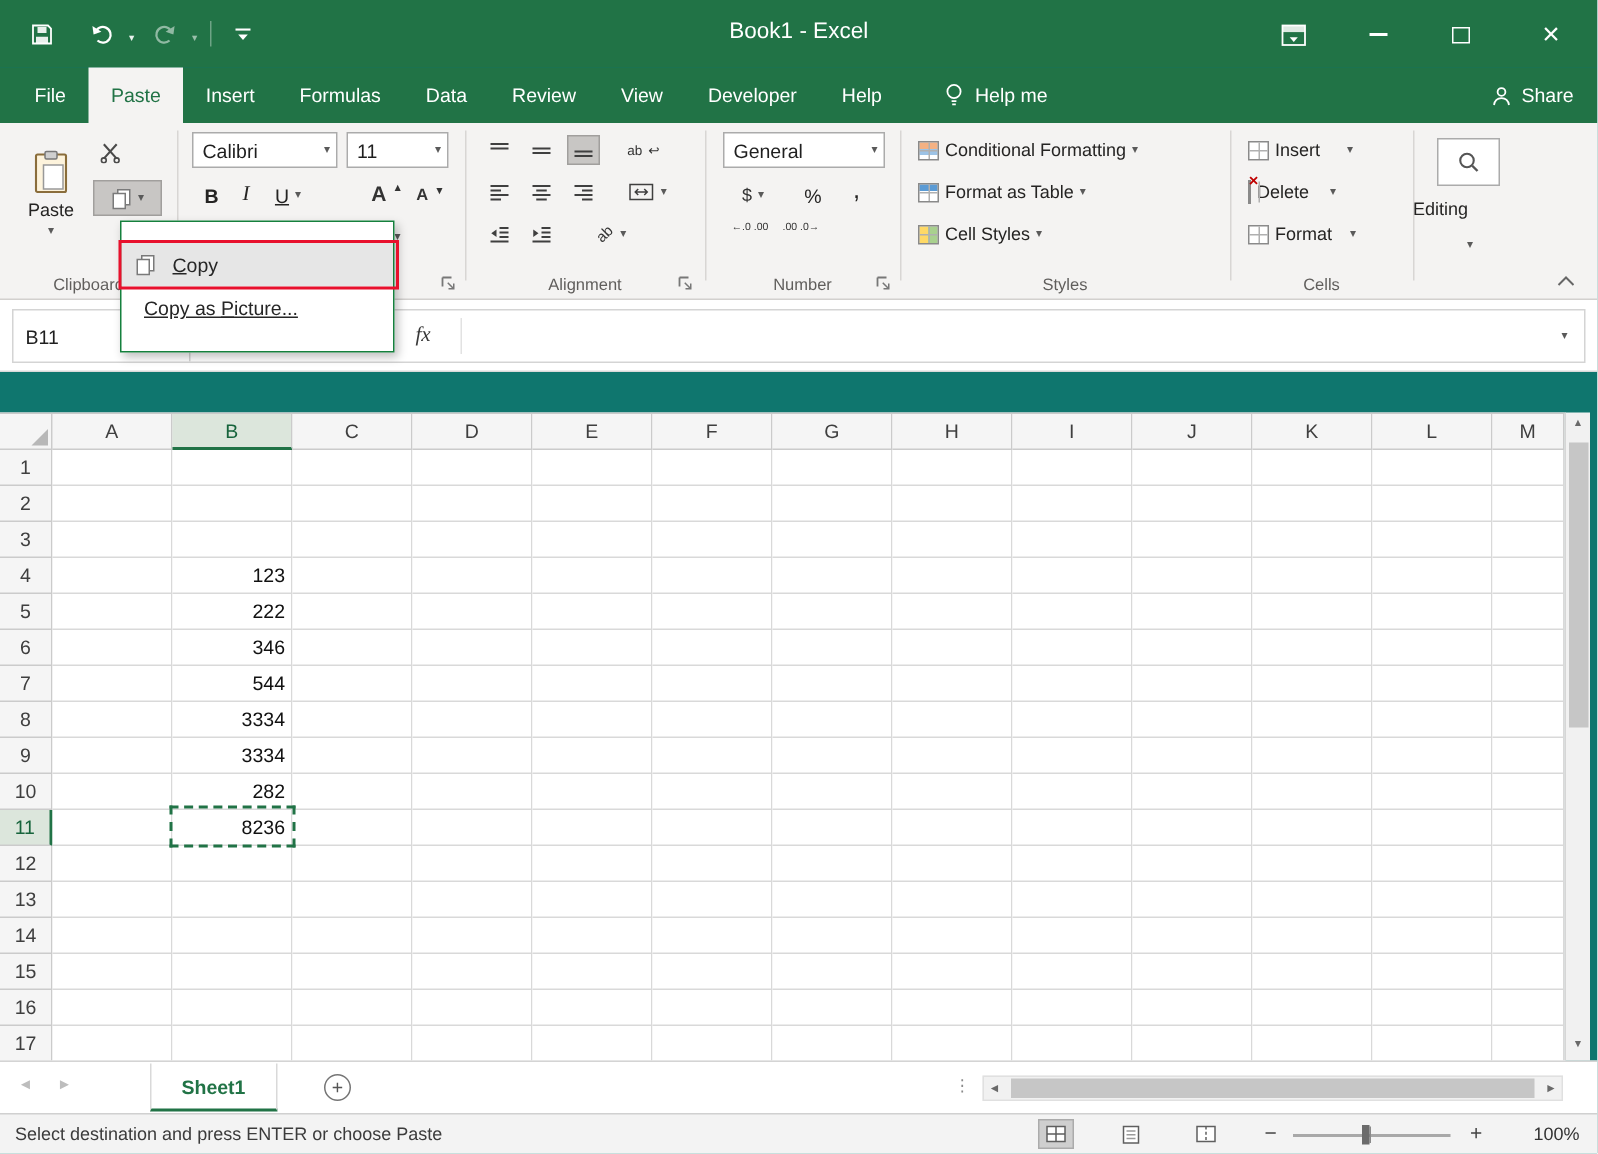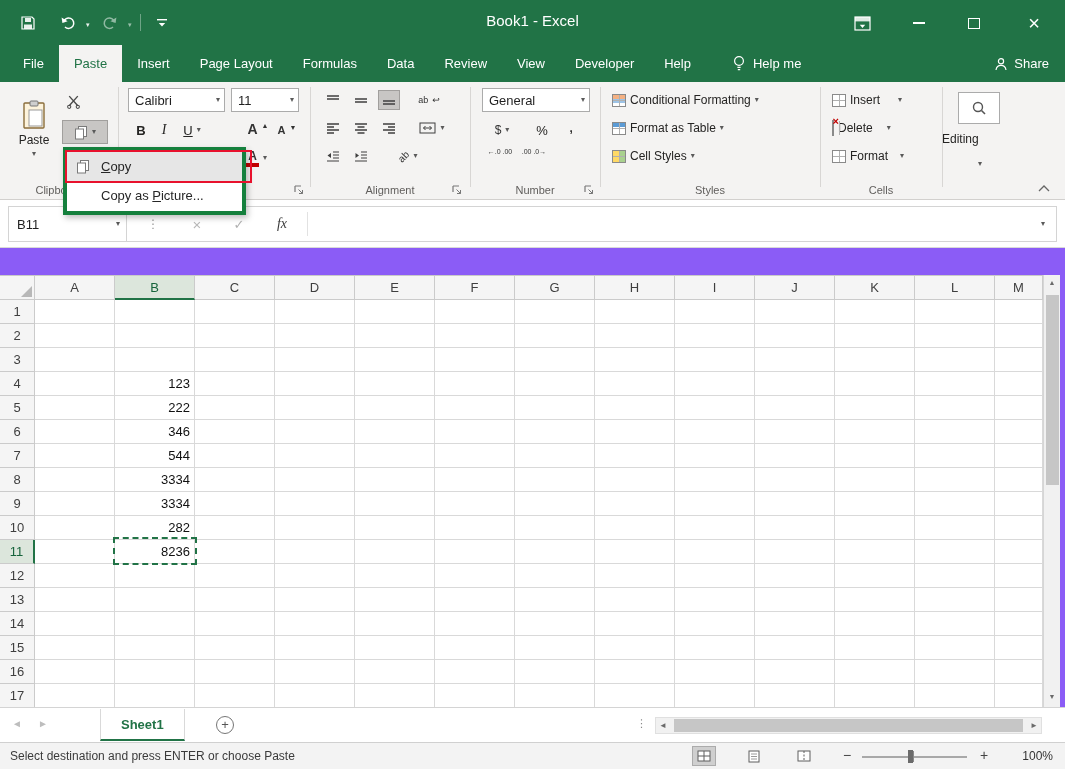--- a/index.html
+++ b/index.html
@@ -1,17 +1,17 @@
 <!DOCTYPE html>
 <html style="--accent: #217346; --annotation: #e8112d;"><head>
 <meta charset="utf-8">
 <style>
   * { margin:0; padding:0; box-sizing:border-box; }
   body { font-family:"Liberation Sans", sans-serif; background:#fff; }
-  #app { position:relative; width:1065px; height:769px; background:#8b5cf6; overflow:hidden; }
+  #app { position:relative; width:1065px; height:769px; background:#0f766e; overflow:hidden; }
   .abs { position:absolute; }
 
   
   #titlebar { position:absolute; left:0; top:0; width:1065px; height:45px; background:var(--accent,#217346); }
   .tb-btn { position:absolute; top:8px; width:32px; height:30px; display:flex; align-items:center; justify-content:center; cursor:default; }
   #window-title { position:absolute; left:0; right:0; top:12px; text-align:center; color:#fff; font-size:15px; }
   .qat-caret { color:rgba(255,255,255,.9); font-size:7px; }
 
   
   #tabbar { position:absolute; left:0; top:45px; width:1065px; height:37px; background:var(--accent,#217346); display:flex; align-items:stretch; }
@@ -35,26 +35,26 @@
   .tbl-icon.cf  { background:linear-gradient(180deg,#f4b183 0 4px,#9dc3e6 4px 8px,#fff 8px); }
   .tbl-icon.fat { background:linear-gradient(180deg,#5b9bd5 0 4px,#fff 4px); }
   .tbl-icon.cs  { background:linear-gradient(90deg,#ffd966 0 6px,#a9d18e 6px); }
   .icon-stack { position:relative; }
   .x-badge { position:absolute; right:-5px; top:-6px; color:#c00000; font-weight:bold; font-size:11px; }
   .dec-btn { position:absolute; font-size:7px; line-height:8px; color:#333; text-align:center; }
   .bigA { font-size:14px; font-weight:bold; color:#333; }
   .smallA { font-size:11px; font-weight:bold; color:#333; }
 
   
-  #copy-menu { position:absolute; left:63px; top:147px; width:183px; background:#fff; border:4px solid #15803d; box-shadow:2px 3px 6px rgba(0,0,0,.25); z-index:50; padding:1px 0; }
+  #copy-menu { position:absolute; left:80px; top:147px; width:183px; background:#fff; border:1px solid #15803d; box-shadow:2px 3px 6px rgba(0,0,0,.25); z-index:50; padding:14px 0; }
   .menu-item { height:29px; display:flex; align-items:center; font-size:13px; color:#262626; position:relative; }
   .menu-item.highlighted { background:#e6e6e6; }
   .mi-icon { width:16px; margin-left:8px; display:flex; justify-content:center; }
   .mi-label { margin-left:10px; white-space:pre; }
-  .mi-label.indent { margin-left:34px; }
+  .mi-label.indent { margin-left:15px;text-decoration:underline; }
   .ul { text-decoration:underline; }
   #red-box { position:absolute; left:-2px; top:-2px; width:187px; height:33px; border:2px solid var(--annotation,#e8112d); pointer-events:none; z-index:2; }
 
   
   #formulabar { position:absolute; left:0; top:200px; width:1065px; height:48px; background:#fff; border-bottom:1px solid #d9d9d9; }
   #fbar-box { position:absolute; left:8px; right:8px; top:6px; height:36px; border:1px solid #d4d4d4; background:#fff; }
   .fbtn { position:absolute; top:0; height:34px; display:flex; align-items:center; justify-content:center; }
 
   
   #sheet { position:absolute; left:0; top:275px; display:grid; grid-template-columns:35px repeat(12,80px) 48px; grid-auto-rows:24px; background:#fff; border-top:1px solid #c9c9c9; }
@@ -141,21 +141,20 @@
     <div class="tb-btn" style="left:1018px;color:#fff;font-size:20px">
       <span>×</span>
     </div>
   </div>
 
   <div id="tabbar">
     <div style="width:8px"></div>
     <div class="rtab">File</div>
     <div class="rtab active">Paste</div>
     <div class="rtab">Insert</div>
-    <div class="rtab">Page Layout</div>
     <div class="rtab">Formulas</div>
     <div class="rtab">Data</div>
     <div class="rtab">Review</div>
     <div class="rtab">View</div>
     <div class="rtab">Developer</div>
     <div class="rtab">Help</div>
     <div id="tellme">
       <svg width="14" height="17" viewBox="0 0 14 17">
           <circle cx="7" cy="6" r="4.4" fill="none" stroke="#fff" stroke-width="1.2"></circle>
           <path d="M5.4 12.4h3.2 M5.8 14.6h2.4" stroke="#fff" stroke-width="1.2"></path>

